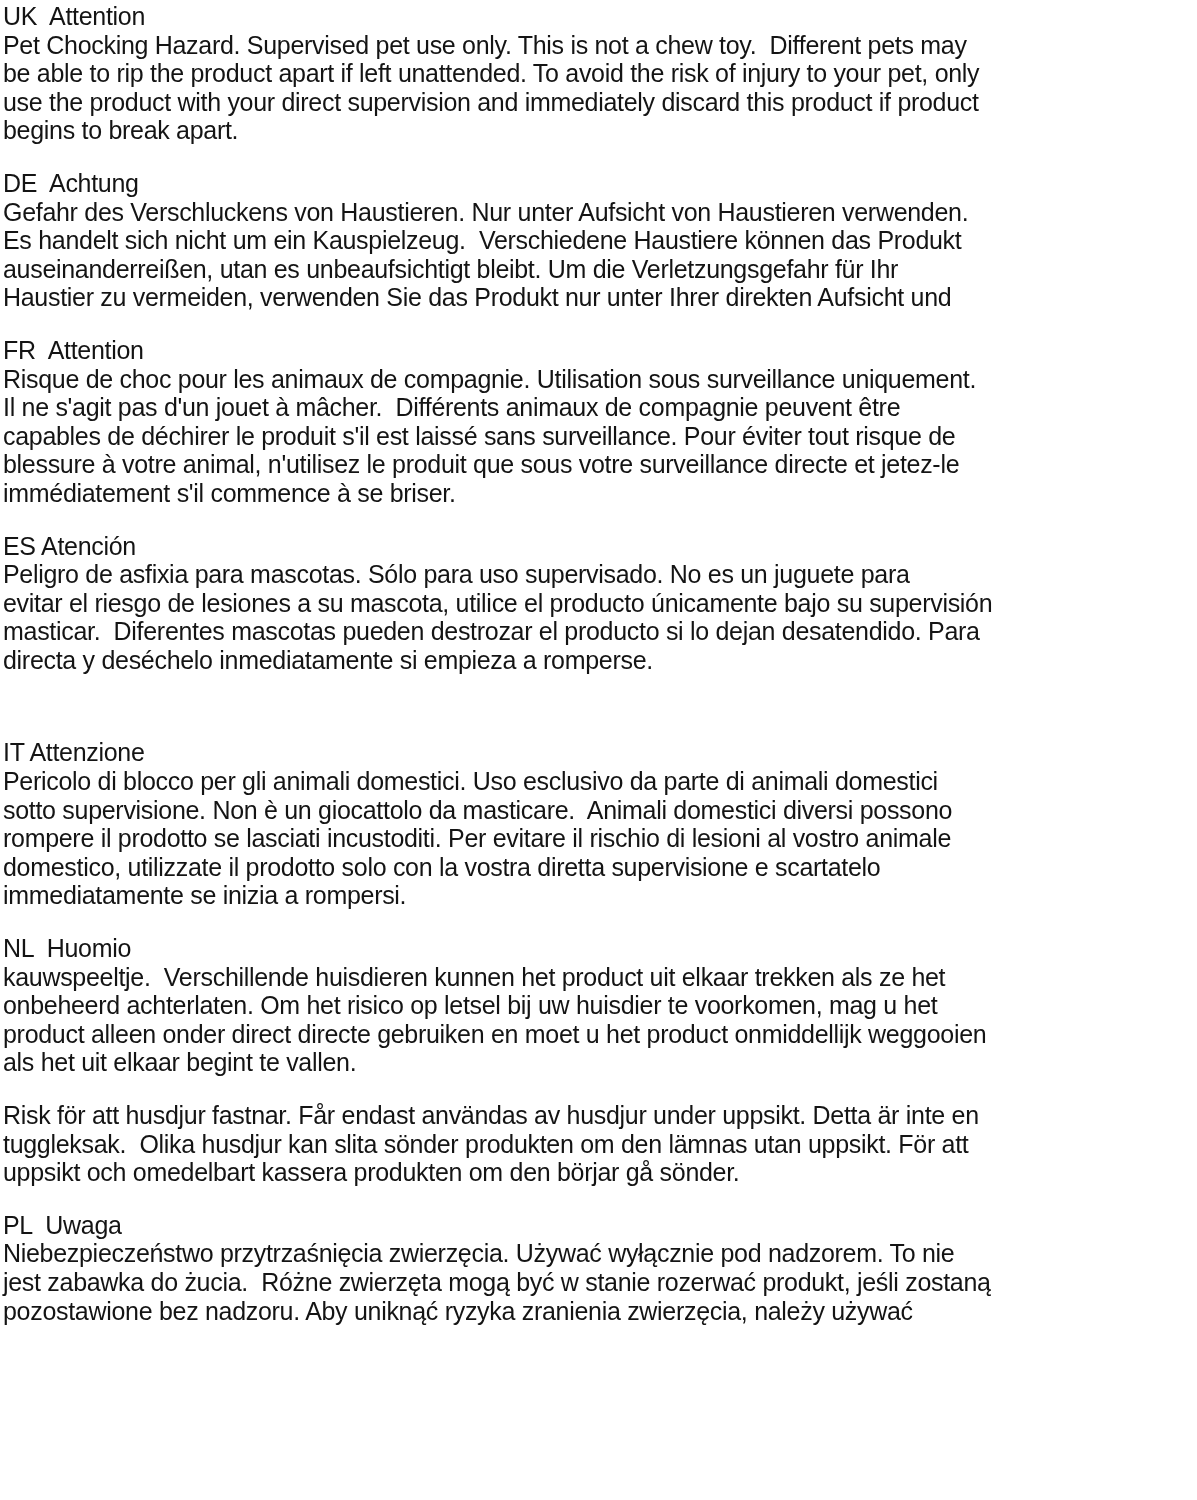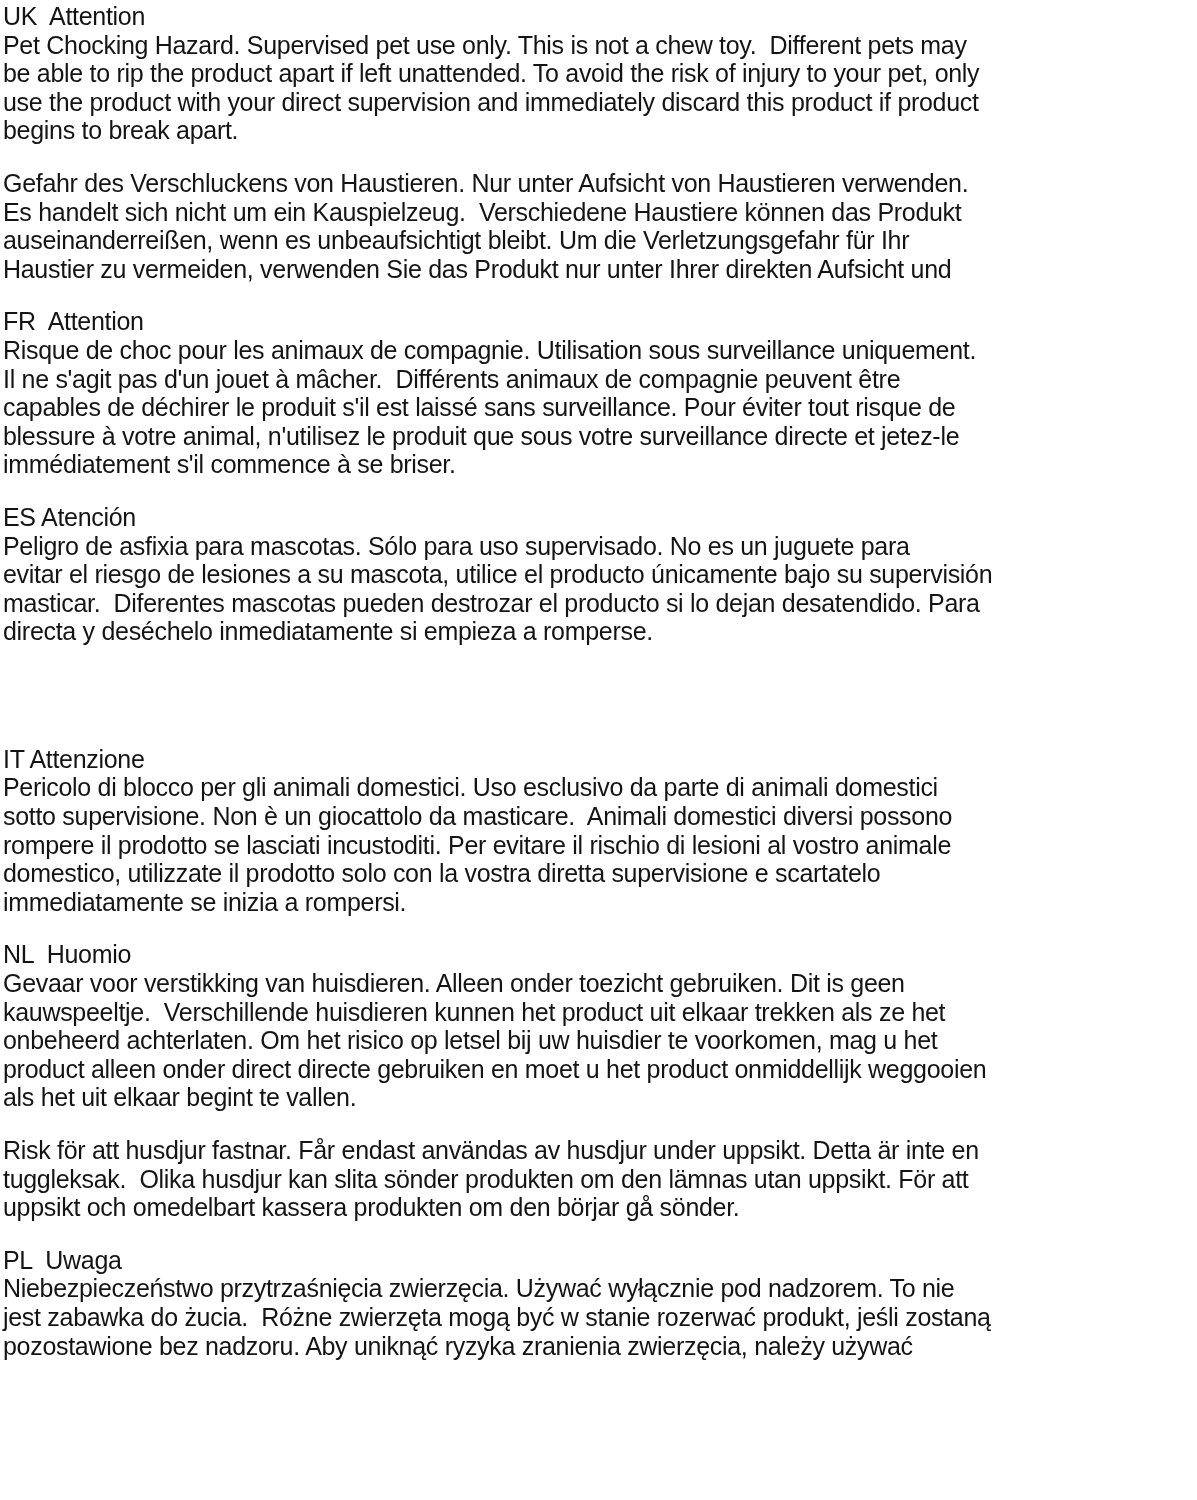--- a/index.html
+++ b/index.html
@@ -16,21 +16,21 @@
   .doc {
     box-sizing: border-box;
     width: 1004px;
     padding: 2px 0 0 3px;
     color: #141414;
   }
   .warning-section {
     margin: 0 0 24px 0;
   }
   .warning-section.extra-gap {
-    margin-top: 99px;
+    margin-top: 64px;
   }
   .section-header,
   .line {
     font-size: 25px;
     line-height: 28.6px;
     letter-spacing: -0.3px;
     white-space: pre;
     font-weight: 400;
     color: #141414;
   }
@@ -44,24 +44,25 @@
     <div class="section-header">UK  Attention</div>
     <div class="section-body">
         <div class="line">Pet Chocking Hazard. Supervised pet use only. This is not a chew toy.  Different pets may</div>
         <div class="line">be able to rip the product apart if left unattended. To avoid the risk of injury to your pet, only</div>
         <div class="line">use the product with your direct supervision and immediately discard this product if product</div>
         <div class="line">begins to break apart.</div>
       </div>
   </section>
 
   <section class="warning-section">
+    <div class="section-header">DE  Achtung</div>
     <div class="section-body">
         <div class="line">Gefahr des Verschluckens von Haustieren. Nur unter Aufsicht von Haustieren verwenden.</div>
         <div class="line">Es handelt sich nicht um ein Kauspielzeug.  Verschiedene Haustiere können das Produkt</div>
-        <div class="line">auseinanderreißen, wenn es unbeaufsichtigt bleibt. Um die Verletzungsgefahr für Ihr</div>
+        <div class="line">auseinanderreißen, utan es unbeaufsichtigt bleibt. Um die Verletzungsgefahr für Ihr</div>
         <div class="line">Haustier zu vermeiden, verwenden Sie das Produkt nur unter Ihrer direkten Aufsicht und</div>
       </div>
   </section>
 
   <section class="warning-section">
     <div class="section-header">FR  Attention</div>
     <div class="section-body">
         <div class="line">Risque de choc pour les animaux de compagnie. Utilisation sous surveillance uniquement.</div>
         <div class="line">Il ne s'agit pas d'un jouet à mâcher.  Différents animaux de compagnie peuvent être</div>
         <div class="line">capables de déchirer le produit s'il est laissé sans surveillance. Pour éviter tout risque de</div>
@@ -87,21 +88,20 @@
         <div class="line">sotto supervisione. Non è un giocattolo da masticare.  Animali domestici diversi possono</div>
         <div class="line">rompere il prodotto se lasciati incustoditi. Per evitare il rischio di lesioni al vostro animale</div>
         <div class="line">domestico, utilizzate il prodotto solo con la vostra diretta supervisione e scartatelo</div>
         <div class="line">immediatamente se inizia a rompersi.</div>
       </div>
   </section>
 
   <section class="warning-section">
     <div class="section-header">NL  Huomio</div>
     <div class="section-body">
-        <div class="line">Gevaar voor verstikking van huisdieren. Alleen onder toezicht gebruiken. Dit is geen</div>
         <div class="line">kauwspeeltje.  Verschillende huisdieren kunnen het product uit elkaar trekken als ze het</div>
         <div class="line">onbeheerd achterlaten. Om het risico op letsel bij uw huisdier te voorkomen, mag u het</div>
         <div class="line">product alleen onder direct directe gebruiken en moet u het product onmiddellijk weggooien</div>
         <div class="line">als het uit elkaar begint te vallen.</div>
       </div>
   </section>
 
   <section class="warning-section">
     <div class="section-body">
         <div class="line">Risk för att husdjur fastnar. Får endast användas av husdjur under uppsikt. Detta är inte en</div>

